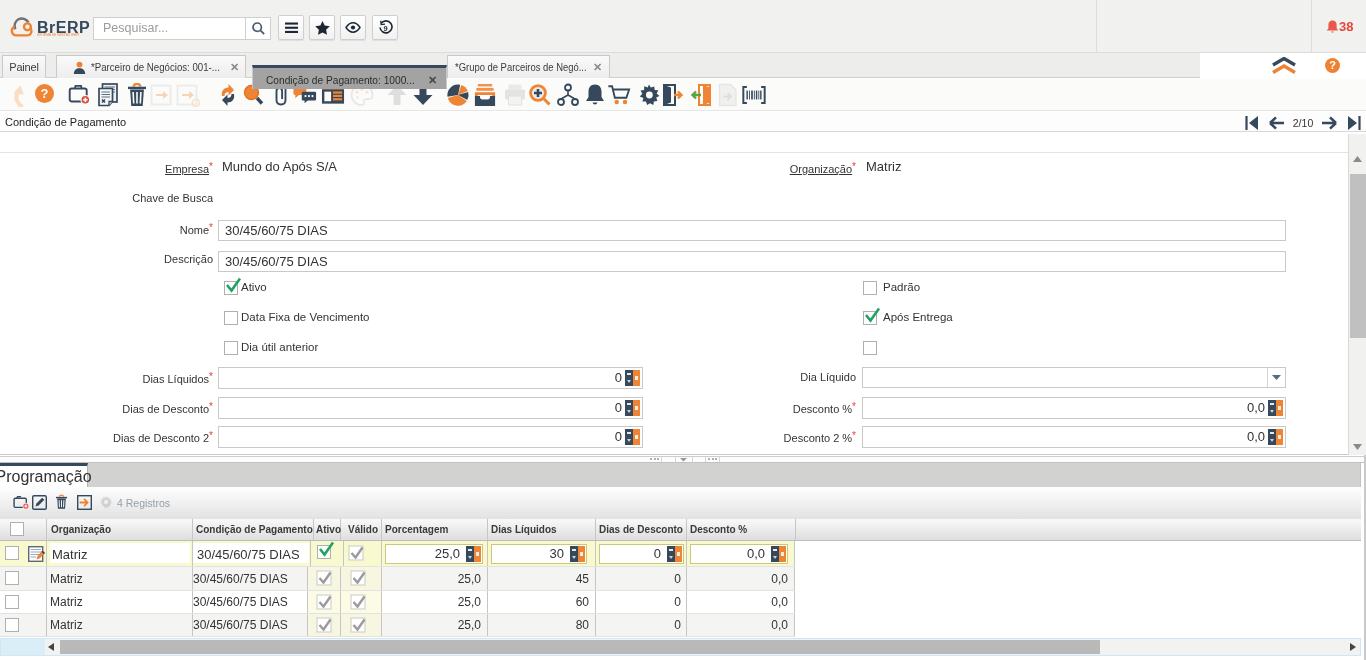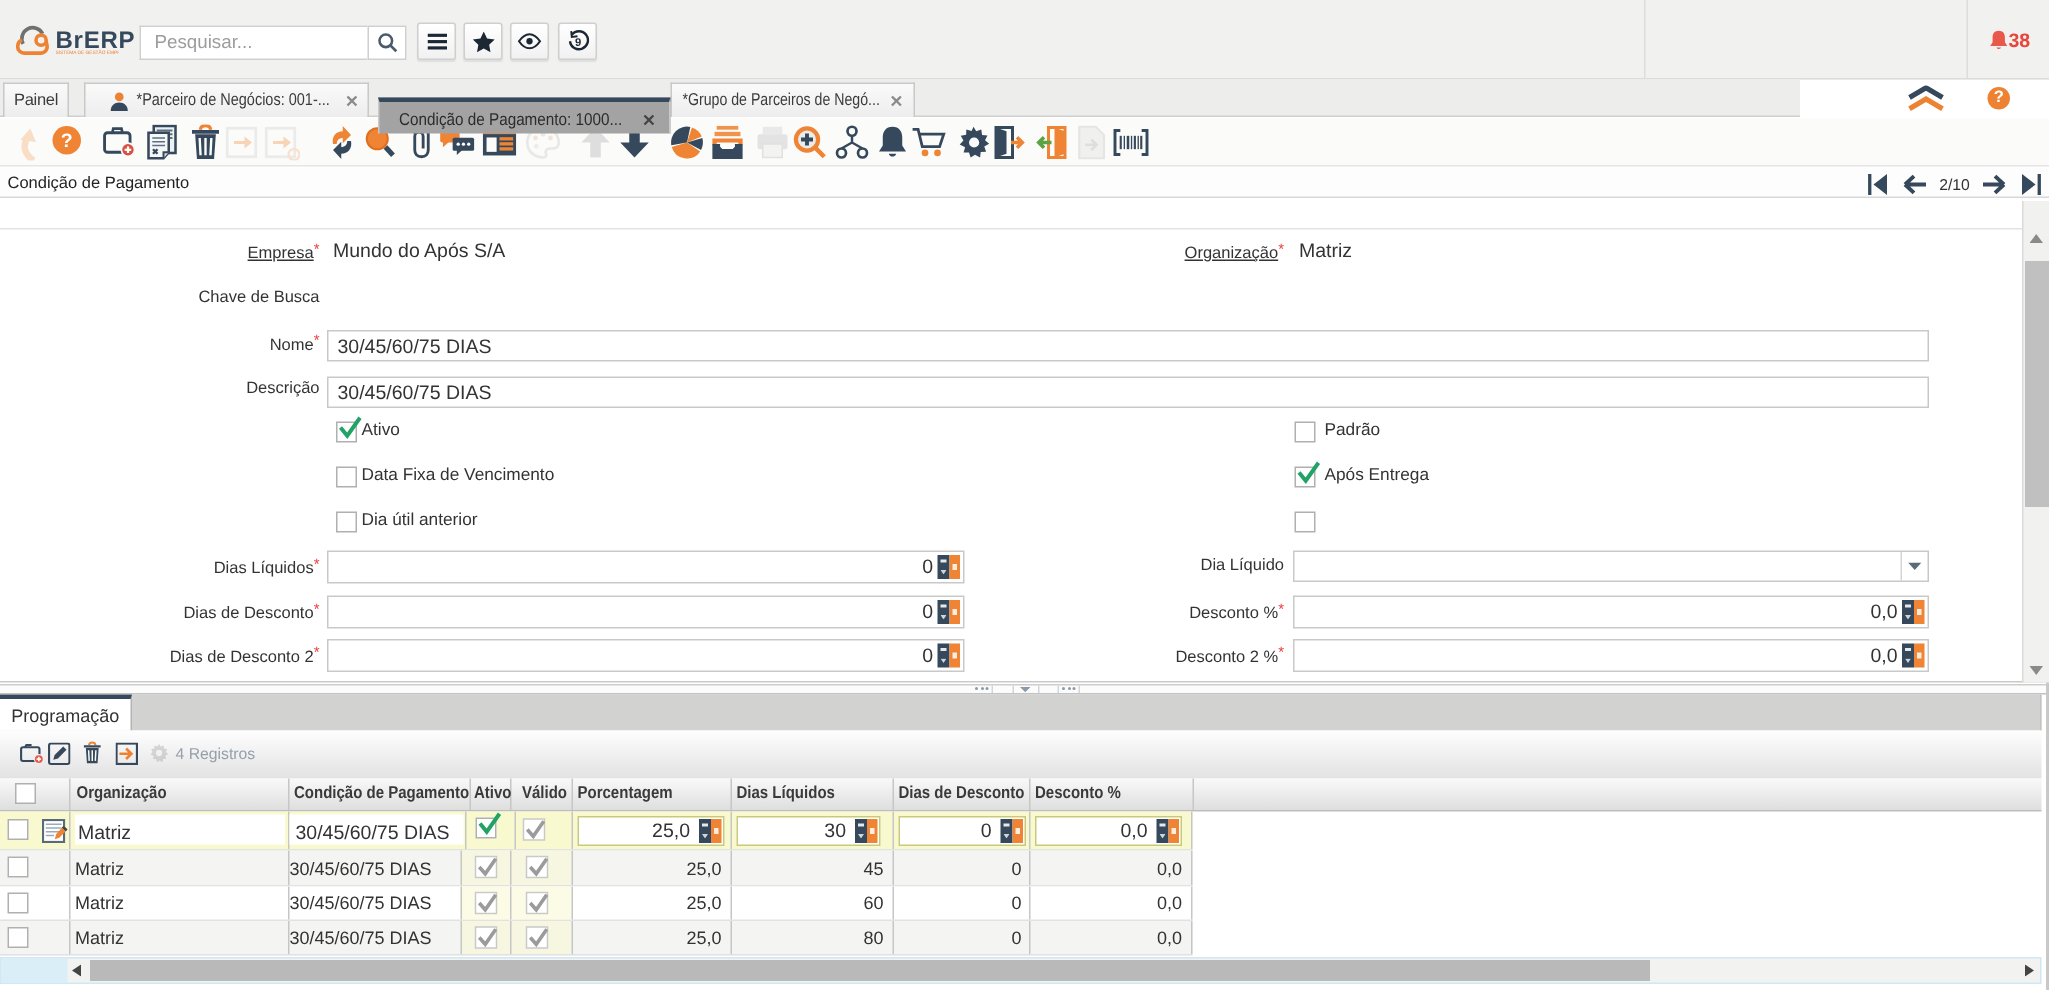--- a/index.html
+++ b/index.html
@@ -50,21 +50,21 @@
 .spw .o { position:absolute; left:8px; top:0; width:7px; height:16px; background:#ee8434; }
 .spw .m { position:absolute; left:2px; top:3px; width:4px; height:2px; background:#e8e8e8; }
 .spw .a { position:absolute; left:2px; top:10px; width:4px; height:3px; background:#cfd4d8; clip-path:polygon(50% 100%,0 0,100% 0); }
 .spw .q { position:absolute; left:10px; top:6px; width:3px; height:4px; background:#fff; opacity:.85; }
 
 
 #split { position:absolute; left:0; top:456px; width:1366px; height:7px; background:#fcfcfc; border-top:1px solid #cdcdcd; border-bottom:1px solid #c2c2c2; }
 
 
 #btab { position:absolute; left:0; top:463px; width:1361px; height:24px; background:#d2d2d1; border-right:1px solid #c2c2c2; }
-#btab .tb { position:absolute; left:0px; top:0; width:88px; height:24px; background:#fff; border-top:3px solid #36495c; border-right:1px solid #b4b4b4; font-size:12px; color:#333; display:flex; align-items:center; justify-content:center; }
+#btab .tb { position:absolute; left:0px; top:0; width:88px; height:24px; background:#fff; border-top:3px solid #36495c; border-right:1px solid #b4b4b4; font-size:16px; color:#333; display:flex; align-items:center; justify-content:center; }
 #btool { position:absolute; left:0; top:487px; width:1361px; height:32px; background:linear-gradient(#fefefe,#e2e2e2); }
 #bhdr { position:absolute; left:0; top:519px; width:1361px; height:22px; background:linear-gradient(#f9f9f9,#dedede); border-bottom:1px solid #bdbdbd; font-size:11.5px; font-weight:bold; color:#3a3a3a; }
 #bhdr .h { position:absolute; top:4px; white-space:nowrap; transform:scaleX(0.87); transform-origin:0 50%; }
 #bhdr .sep, .rowsep { position:absolute; top:0; bottom:0; width:1px; background:#c6c6c6; }
 .trow { position:absolute; left:0; width:795px; border-bottom:1px solid #e2e2e2; }
 .trow .c { position:absolute; font-size:12px; color:#333; white-space:nowrap; }
 .trow .cr { text-align:right; }
 .gc { position:absolute; }
 #hsb { position:absolute; left:0; top:638px; width:1361px; height:18px; background:#f2f2f1; border:1px solid #cfe8f5; }
 

